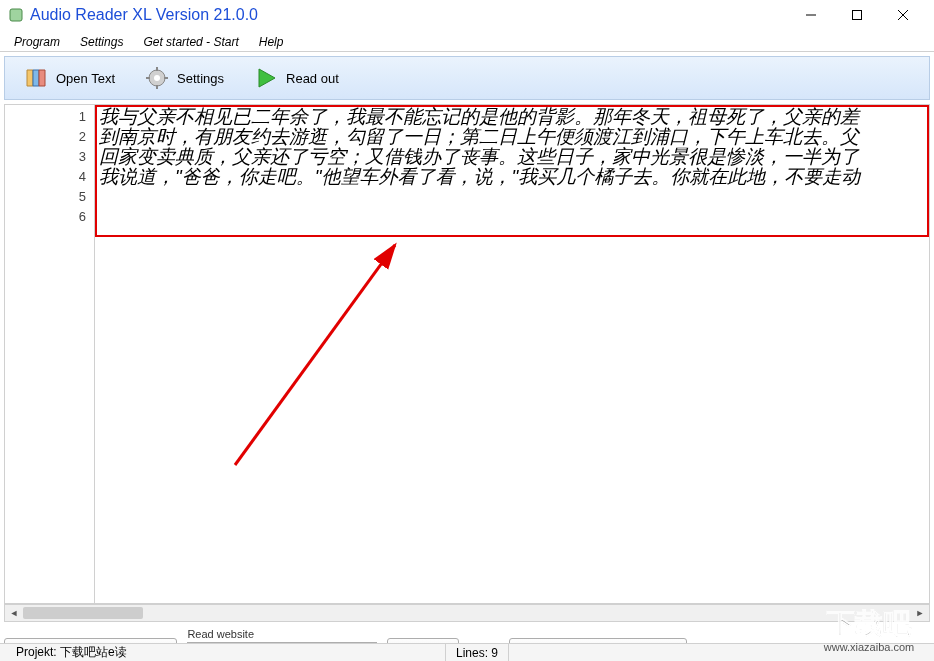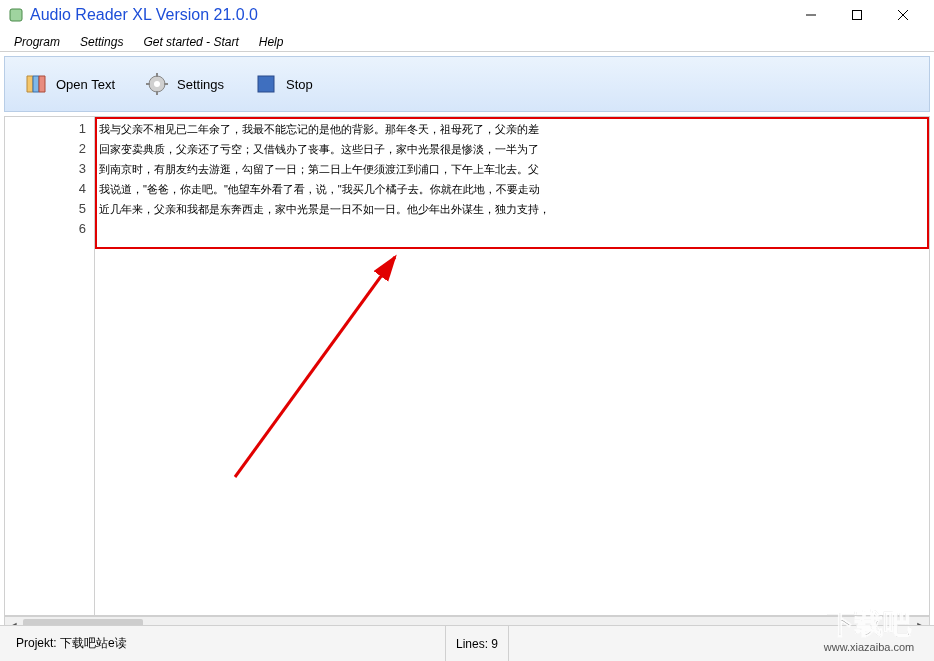--- a/index.html
+++ b/index.html
@@ -8,44 +8,44 @@
 .title-bar { height: 30px; display: flex; align-items: center; padding: 0 8px; background: #fff; }
 .title-bar .icon { width: 16px; height: 16px; margin-right: 6px; }
 .title-bar .title { font-size: 16px; color: #1d4ed8; flex: 1; }
 .win-controls { display: flex; align-items: center; }
 .win-btn { width: 46px; height: 30px; display: flex; align-items: center; justify-content: center; cursor: pointer; }
 .win-btn svg { width: 10px; height: 10px; }
 
 .menu-bar { height: 22px; display: flex; align-items: flex-end; padding: 0 6px; gap: 4px; font-size: 12px; border-bottom: 1px solid #d0d0d0; font-style: italic; }
 .menu-item { padding: 2px 8px; cursor: pointer; }
 
-.toolbar { height: 56px; background: linear-gradient(#eaf3fd, #d6e6fa); border-bottom: 1px solid #a0b8d8; display: flex; padding: 0 10px; gap: 4px; margin: 4px; border: 1px solid #b8cde6; }
+.toolbar { height: 44px; background: linear-gradient(#eaf3fd, #d6e6fa); border-bottom: 1px solid #a0b8d8; display: flex; padding: 0 10px; gap: 4px; margin: 4px; border: 1px solid #b8cde6; }
 .tool-btn { display: flex; align-items: center; gap: 8px; padding: 4px 16px 4px 8px; font-size: 13px; cursor: pointer; border: 1px solid transparent; border-radius: 3px; }
 .tool-btn .ticon { width: 24px; height: 24px; display: flex; align-items: center; justify-content: center; }
 
 .main-area { display: flex; height: 500px; border-top: 1px solid #d0d0d0; margin: 0 4px; border: 1px solid #d0d0d0; }
 .gutter { width: 90px; background: #fff; border-right: 1px solid #d0d0d0; text-align: right; padding-right: 8px; font-size: 13px; color: #444; padding-top: 2px; line-height: 20px; }
 .editor-wrap { flex: 1; position: relative; overflow: hidden; }
-.editor { position: absolute; inset: 0; padding: 2px 4px; font-size: 11px; line-height: 20px; white-space: nowrap; overflow: hidden; }
+.editor { position: absolute; inset: 0; padding: 2px 4px; font-size: 19px; line-height: 20px; white-space: nowrap; overflow: hidden; font-style: italic; }
 .editor .line { height: 20px; }
 .red-box { position: absolute; left: 0; top: 0; right: 0; height: 132px; border: 2px solid #e10000; pointer-events: none; }
 .arrow { position: absolute; pointer-events: none; }
 
 .hscroll { height: 18px; margin: 0 4px; background: #f0f0f0; border: 1px solid #d0d0d0; position: relative; }
 .hscroll .thumb { position: absolute; left: 18px; top: 2px; width: 120px; height: 12px; background: #cdcdcd; border-radius: 2px; }
 .hscroll .arr { position: absolute; top: 0; width: 18px; height: 16px; display: flex; align-items: center; justify-content: center; font-size: 9px; color: #555; }
 
 .bottom-panel { margin: 6px 4px 0 4px; display: flex; align-items: flex-end; gap: 10px; }
 .btn { background: linear-gradient(#fdfdfd, #ececec); border: 1px solid #adadad; border-radius: 3px; padding: 4px 12px; font-size: 12px; cursor: pointer; display: flex; align-items: center; gap: 6px; height: 26px; }
 .field-group { display: flex; flex-direction: column; }
 .field-group label { font-size: 11px; color: #333; margin-bottom: 2px; }
 .url-input { width: 190px; height: 22px; border: 1px solid #adadad; padding: 0 4px; font-size: 12px; }
 .chk { display: flex; align-items: center; gap: 4px; font-size: 12px; height: 26px; }
 
-.status-bar { position: absolute; bottom: 0; left: 0; right: 0; height: 36px; border-top: 1px solid #d0d0d0; display: flex; align-items: center; font-size: 12px; padding: 0 6px; background: #f5f5f5; }
+.status-bar { position: absolute; bottom: 0; left: 0; right: 0; height: 18px; border-top: 1px solid #d0d0d0; display: flex; align-items: center; font-size: 12px; padding: 0 6px; background: #f5f5f5; }
 .status-cell { padding: 0 10px; border-right: 1px solid #d0d0d0; height: 100%; display: flex; align-items: center; }
 .status-cell:first-child { width: 440px; }
 
 .watermark { position: absolute; right: 0; bottom: 4px; width: 130px; height: 54px; pointer-events: none; opacity: 0.85; }
 </style>
 </head>
 <body>
 
 <div class="title-bar">
   <span class="icon">
@@ -103,43 +103,42 @@
             <line x1="1" y1="12" x2="5" y2="12"></line>
             <line x1="19" y1="12" x2="23" y2="12"></line>
           </g>
         </svg>
     </span>
     <span>Settings</span>
   </div>
   <div class="tool-btn">
     <span class="ticon">
       <svg viewBox="0 0 24 24">
-          <rect x="4" y="4" width="16" height="16" fill="#3f6fbf" stroke="#2a4a8a"></rect>
+          <path d="M5 3 L21 12 L5 21 Z" fill="#3fbf3f" stroke="#2a8a2a"></path>
         </svg>
     </span>
-    <span>Stop</span>
+    <span>Read out</span>
   </div>
 </div>
 
 <div class="main-area">
   <div class="gutter">
     <div>1</div>
     <div>2</div>
     <div>3</div>
     <div>4</div>
     <div>5</div>
     <div>6</div>
   </div>
   <div class="editor-wrap">
     <div class="editor">
       <div class="line">我与父亲不相见已二年余了，我最不能忘记的是他的背影。那年冬天，祖母死了，父亲的差</div>
+      <div class="line">到南京时，有朋友约去游逛，勾留了一日；第二日上午便须渡江到浦口，下午上车北去。父</div>
       <div class="line">回家变卖典质，父亲还了亏空；又借钱办了丧事。这些日子，家中光景很是惨淡，一半为了</div>
-      <div class="line">到南京时，有朋友约去游逛，勾留了一日；第二日上午便须渡江到浦口，下午上车北去。父</div>
       <div class="line">我说道，"爸爸，你走吧。"他望车外看了看，说，"我买几个橘子去。你就在此地，不要走动</div>
-      <div class="line">近几年来，父亲和我都是东奔西走，家中光景是一日不如一日。他少年出外谋生，独力支持，</div>
     </div>
     <div class="red-box"></div>
     <svg class="arrow" style="left:120px; top:120px;" width="200" height="250">
       <defs>
           <marker id="ah" markerWidth="10" markerHeight="10" refX="8" refY="3" orient="auto">
             <path d="M0,0 L0,6 L9,3 z" fill="#e10000"></path>
           </marker>
         </defs>
       <line x1="20" y1="240" x2="180" y2="20" stroke="#e10000" stroke-width="3" marker-end="url(#ah)"></line>
     </svg>

